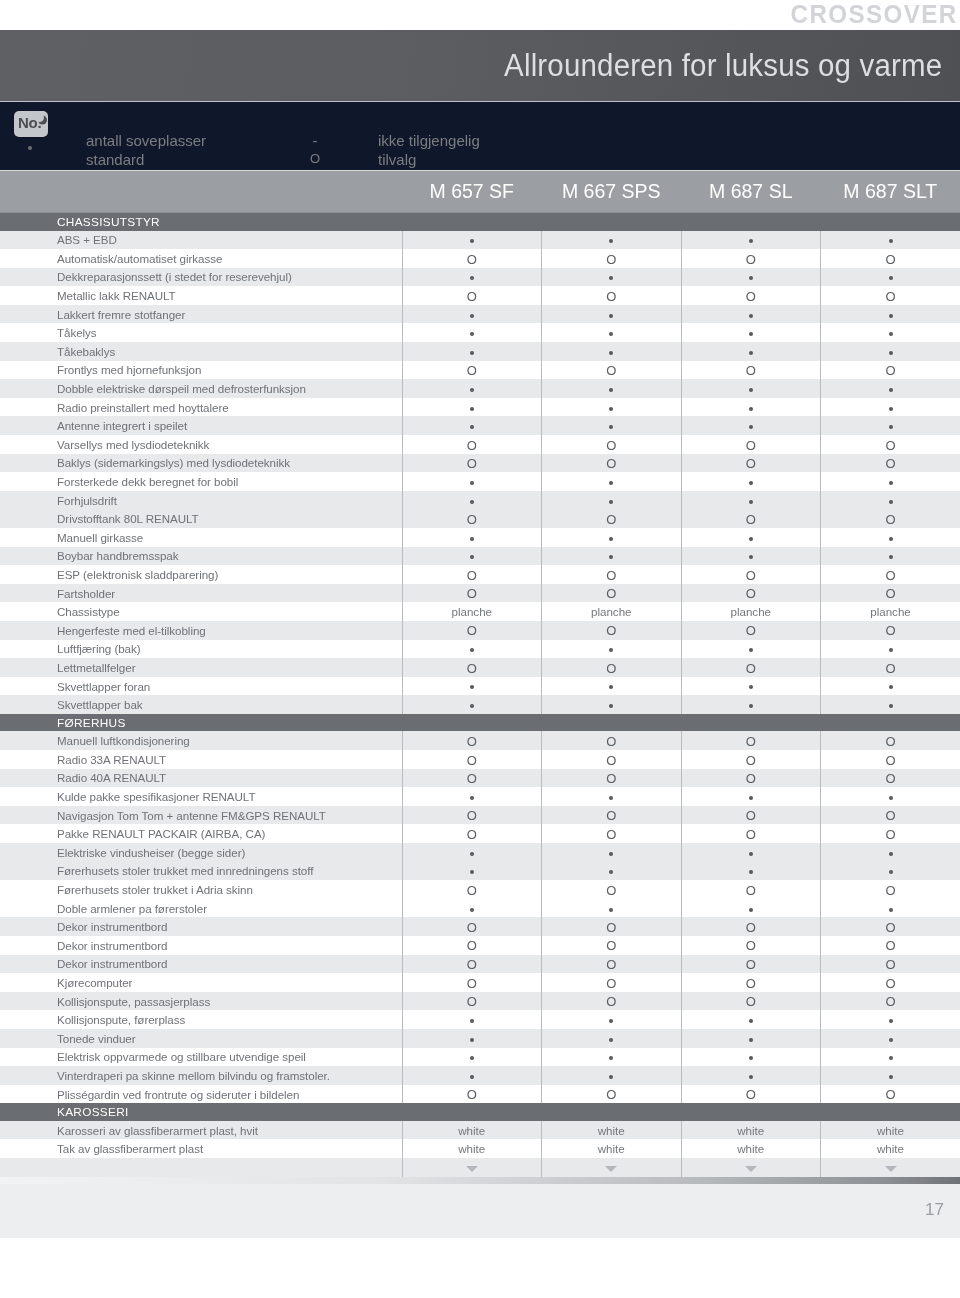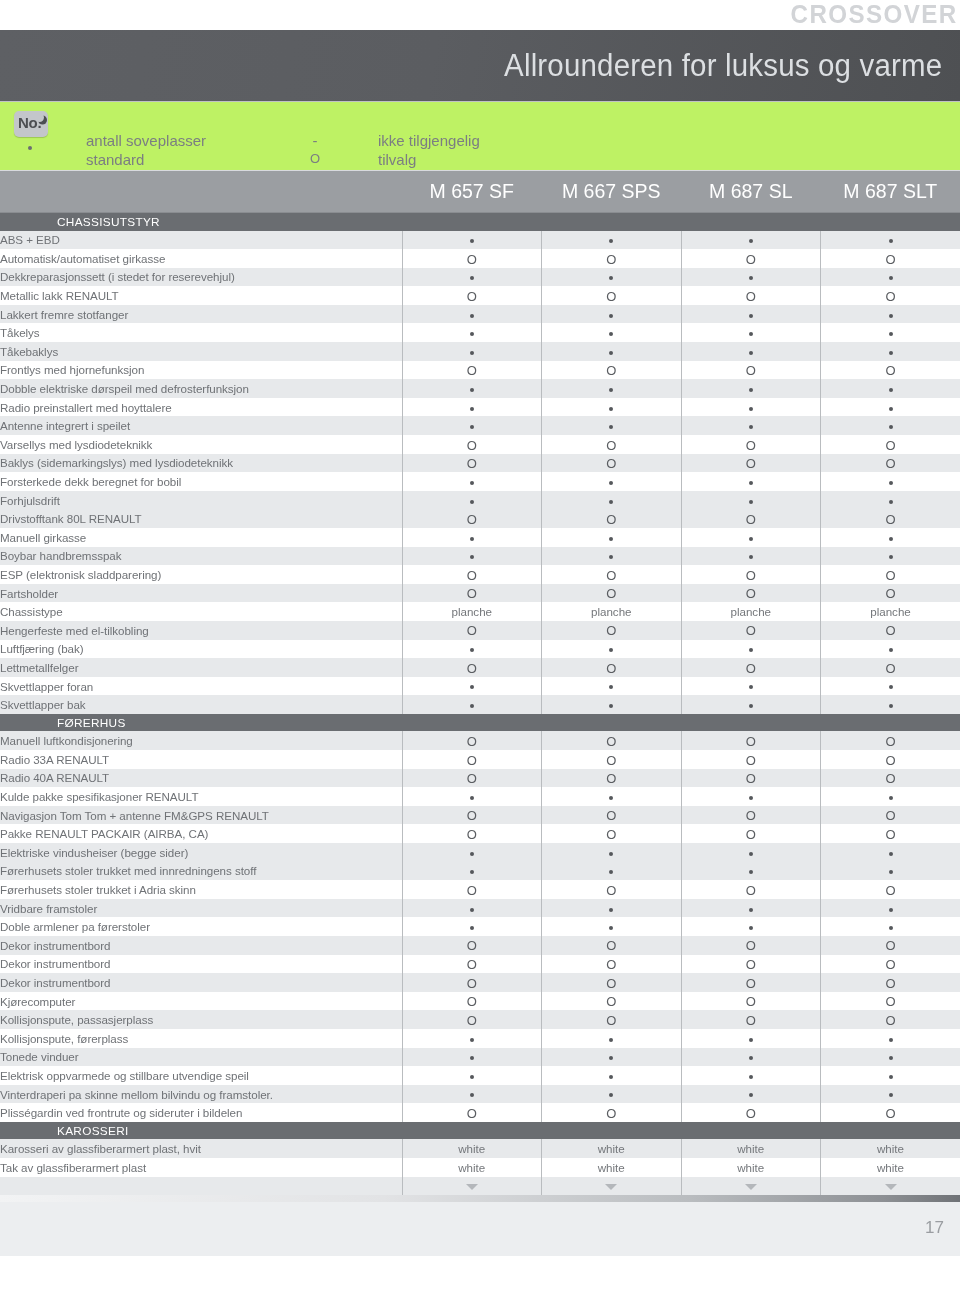--- a/index.html
+++ b/index.html
@@ -34,21 +34,21 @@
     border-bottom:1px solid #bfc2c5;
   }
   .title{
     color:#dcdfe2;font-size:31px;font-weight:normal;
     letter-spacing:0.2px;transform:scaleX(0.95);transform-origin:right center;
     white-space:nowrap;
   }
 
   
   .legend{
-    height:68px;background:#bef264;position:relative;
+    height:68px;background:#0f172a;position:relative;
     border-bottom:1px solid #d8dade;
   }
   .legend-badge{
     position:absolute;left:14px;top:9px;width:34px;height:26px;
     background:#c3c6ca;border-radius:5px;
     box-shadow:0 1px 1px rgba(0,0,0,.18);
   }
   .legend-badge .no{
     position:absolute;left:4px;top:3px;
     font-size:15px;font-weight:bold;color:#4c4e52;letter-spacing:-0.3px;
@@ -87,21 +87,21 @@
   .tbl col.c-label{width:402px;}
   .tbl col.c-data{width:139.5px;}
 
   .tbl td{
     height:18.6px;padding:0;font-size:11.6px;color:#6f7276;
     vertical-align:middle;
   }
   tr.row-odd td{background:#e7e9eb;}
   tr.row-even td{background:#ffffff;}
 
-  td.lbl{white-space:nowrap;
+  td.lbl{padding-left:57px;white-space:nowrap;
          letter-spacing:-0.05px;}
   td.dat{text-align:center;border-left:1px solid #b9bcbf;color:#74777b;}
 
   
   tr.section td{
     background:#6a6d71;color:#ffffff;font-size:11.8px;
     height:17.5px;
   }
   tr.section td.lbl{padding-left:57px;letter-spacing:0.3px;}
   tr.section td.dat{border-left:none;}
@@ -425,27 +425,20 @@
           <td class="dat"><span class="mk-dot"></span></td>
           <td class="dat"><span class="mk-dot"></span></td>
         </tr>
         <tr class="row-even">
           <td class="lbl">Førerhusets stoler trukket i Adria skinn</td>
           <td class="dat"><span class="mk-o">O</span></td>
           <td class="dat"><span class="mk-o">O</span></td>
           <td class="dat"><span class="mk-o">O</span></td>
           <td class="dat"><span class="mk-o">O</span></td>
         </tr>
-        <tr class="row-odd">
-          <td class="lbl">Vridbare framstoler</td>
-          <td class="dat"><span class="mk-dot"></span></td>
-          <td class="dat"><span class="mk-dot"></span></td>
-          <td class="dat"><span class="mk-dot"></span></td>
-          <td class="dat"><span class="mk-dot"></span></td>
-        </tr>
         <tr class="row-even">
           <td class="lbl">Doble armlener pa førerstoler</td>
           <td class="dat"><span class="mk-dot"></span></td>
           <td class="dat"><span class="mk-dot"></span></td>
           <td class="dat"><span class="mk-dot"></span></td>
           <td class="dat"><span class="mk-dot"></span></td>
         </tr>
         <tr class="row-odd">
           <td class="lbl">Dekor instrumentbord</td>
           <td class="dat"><span class="mk-o">O</span></td>

